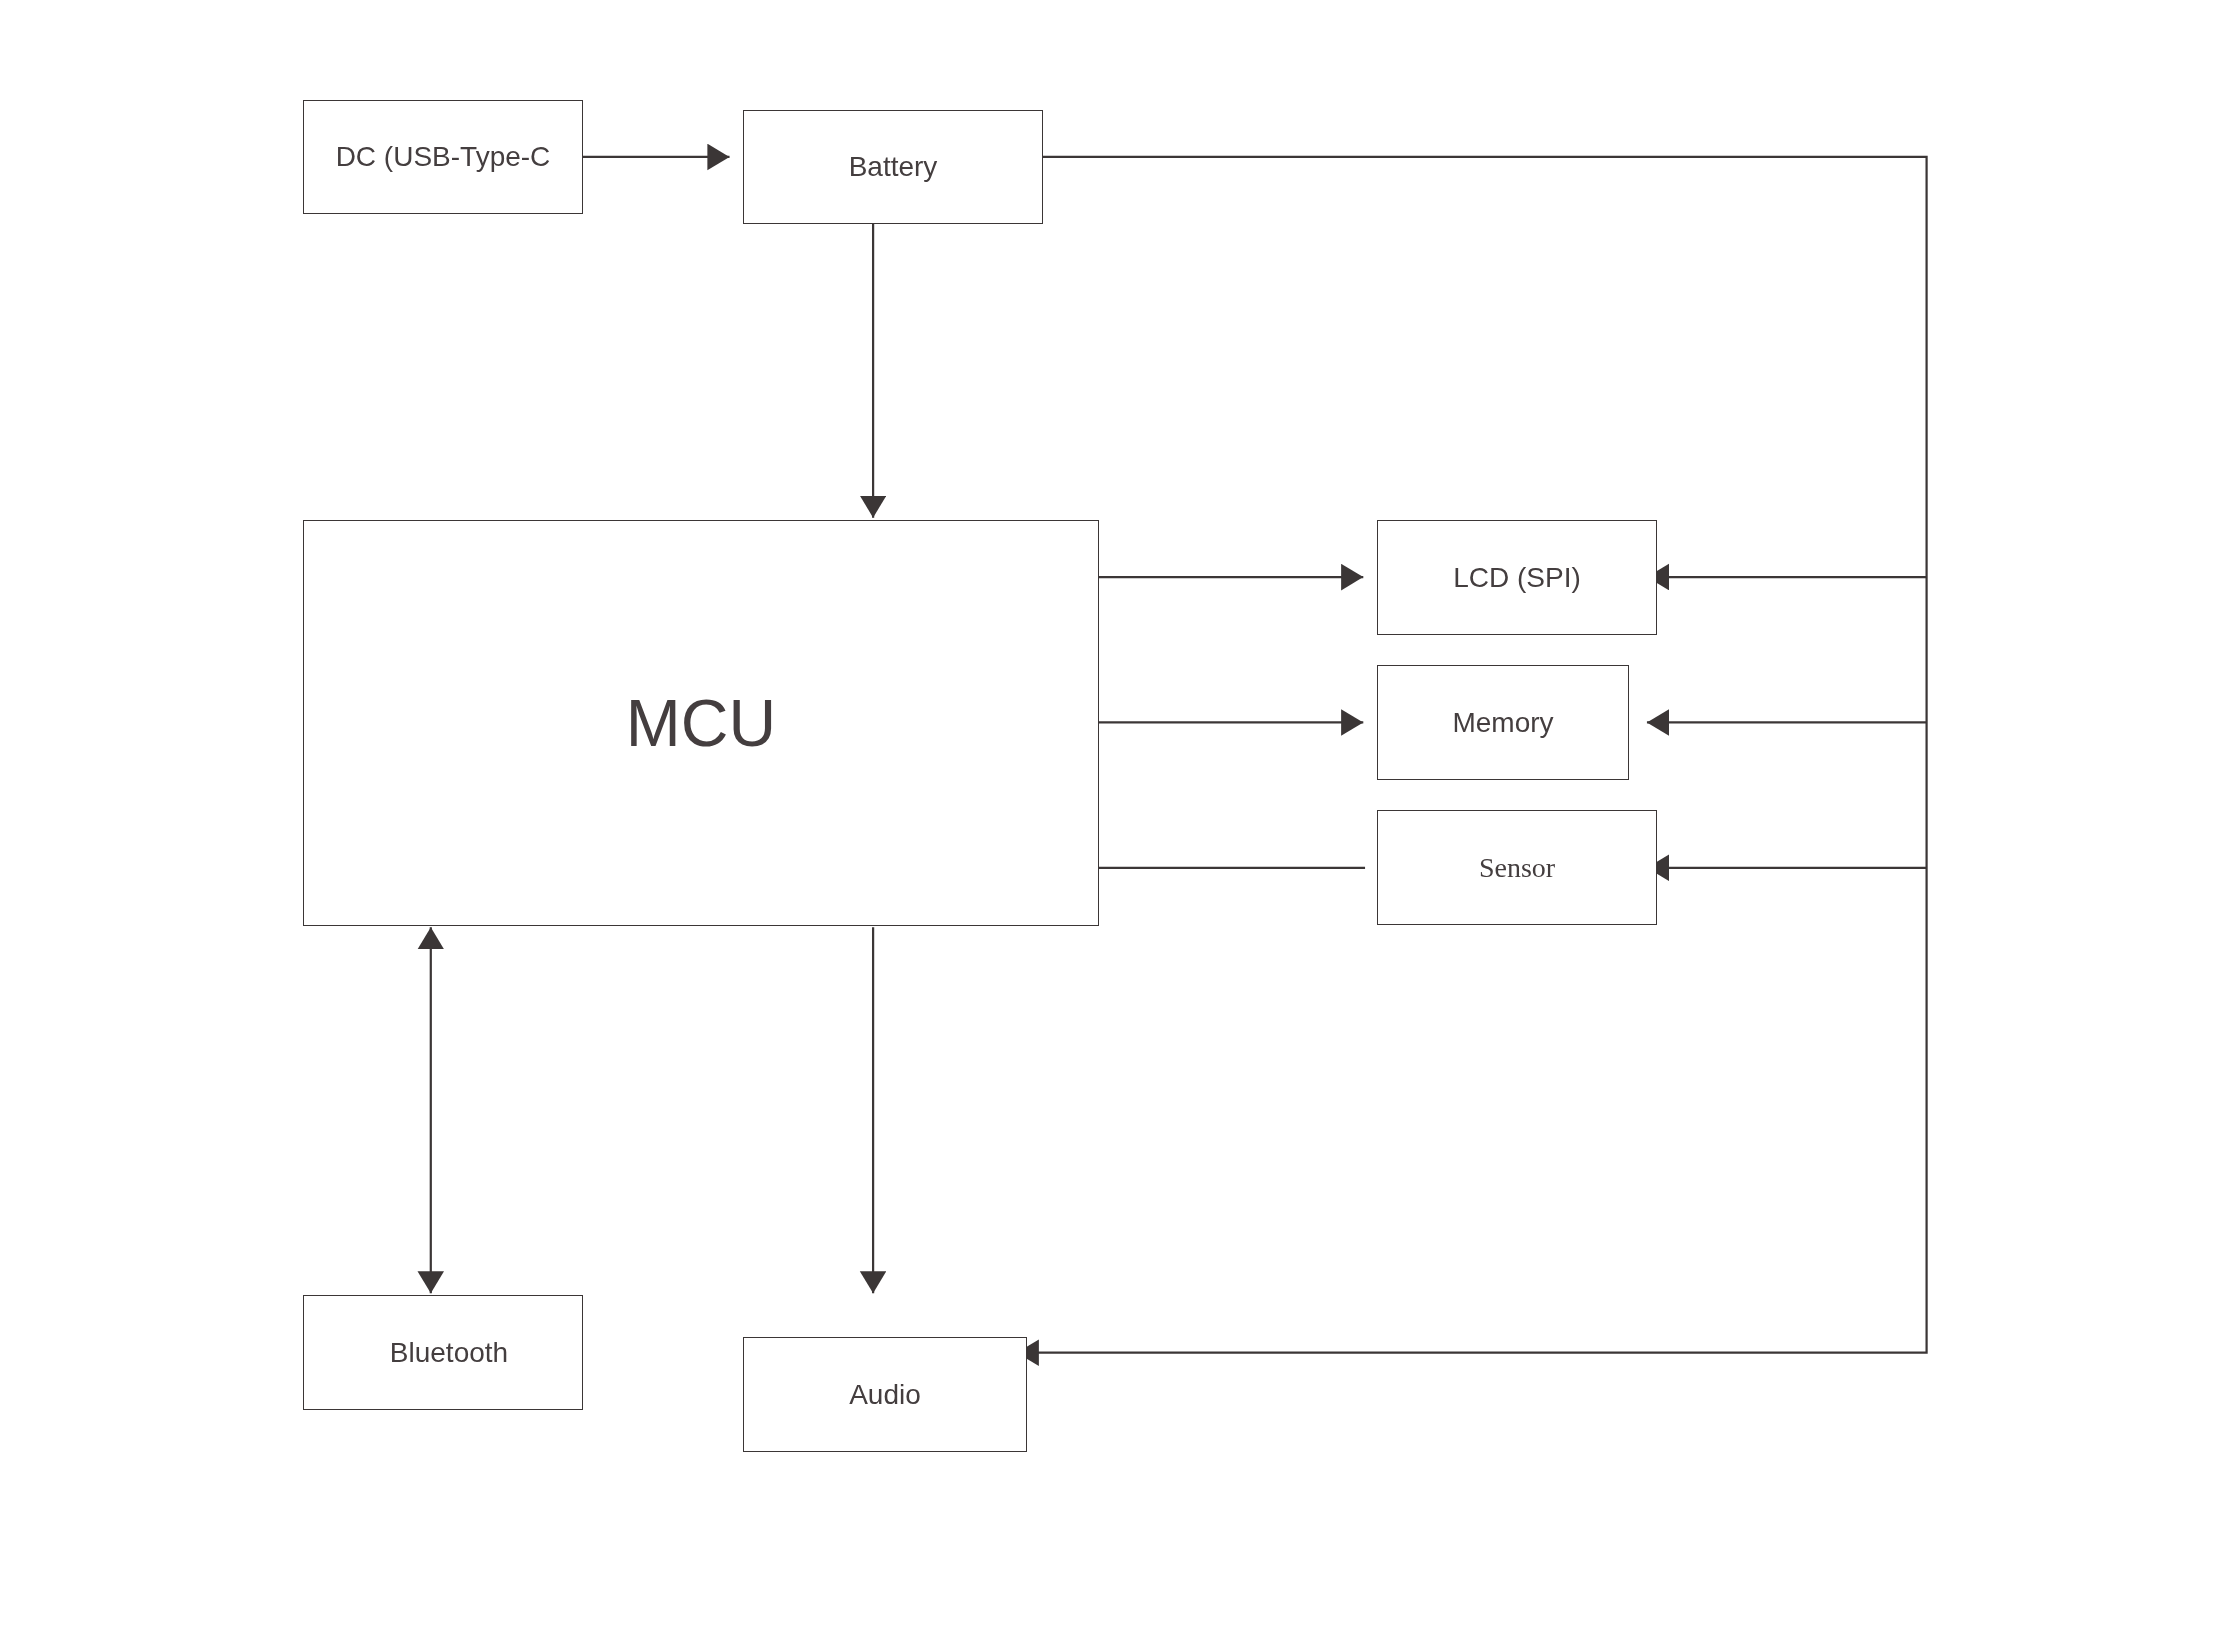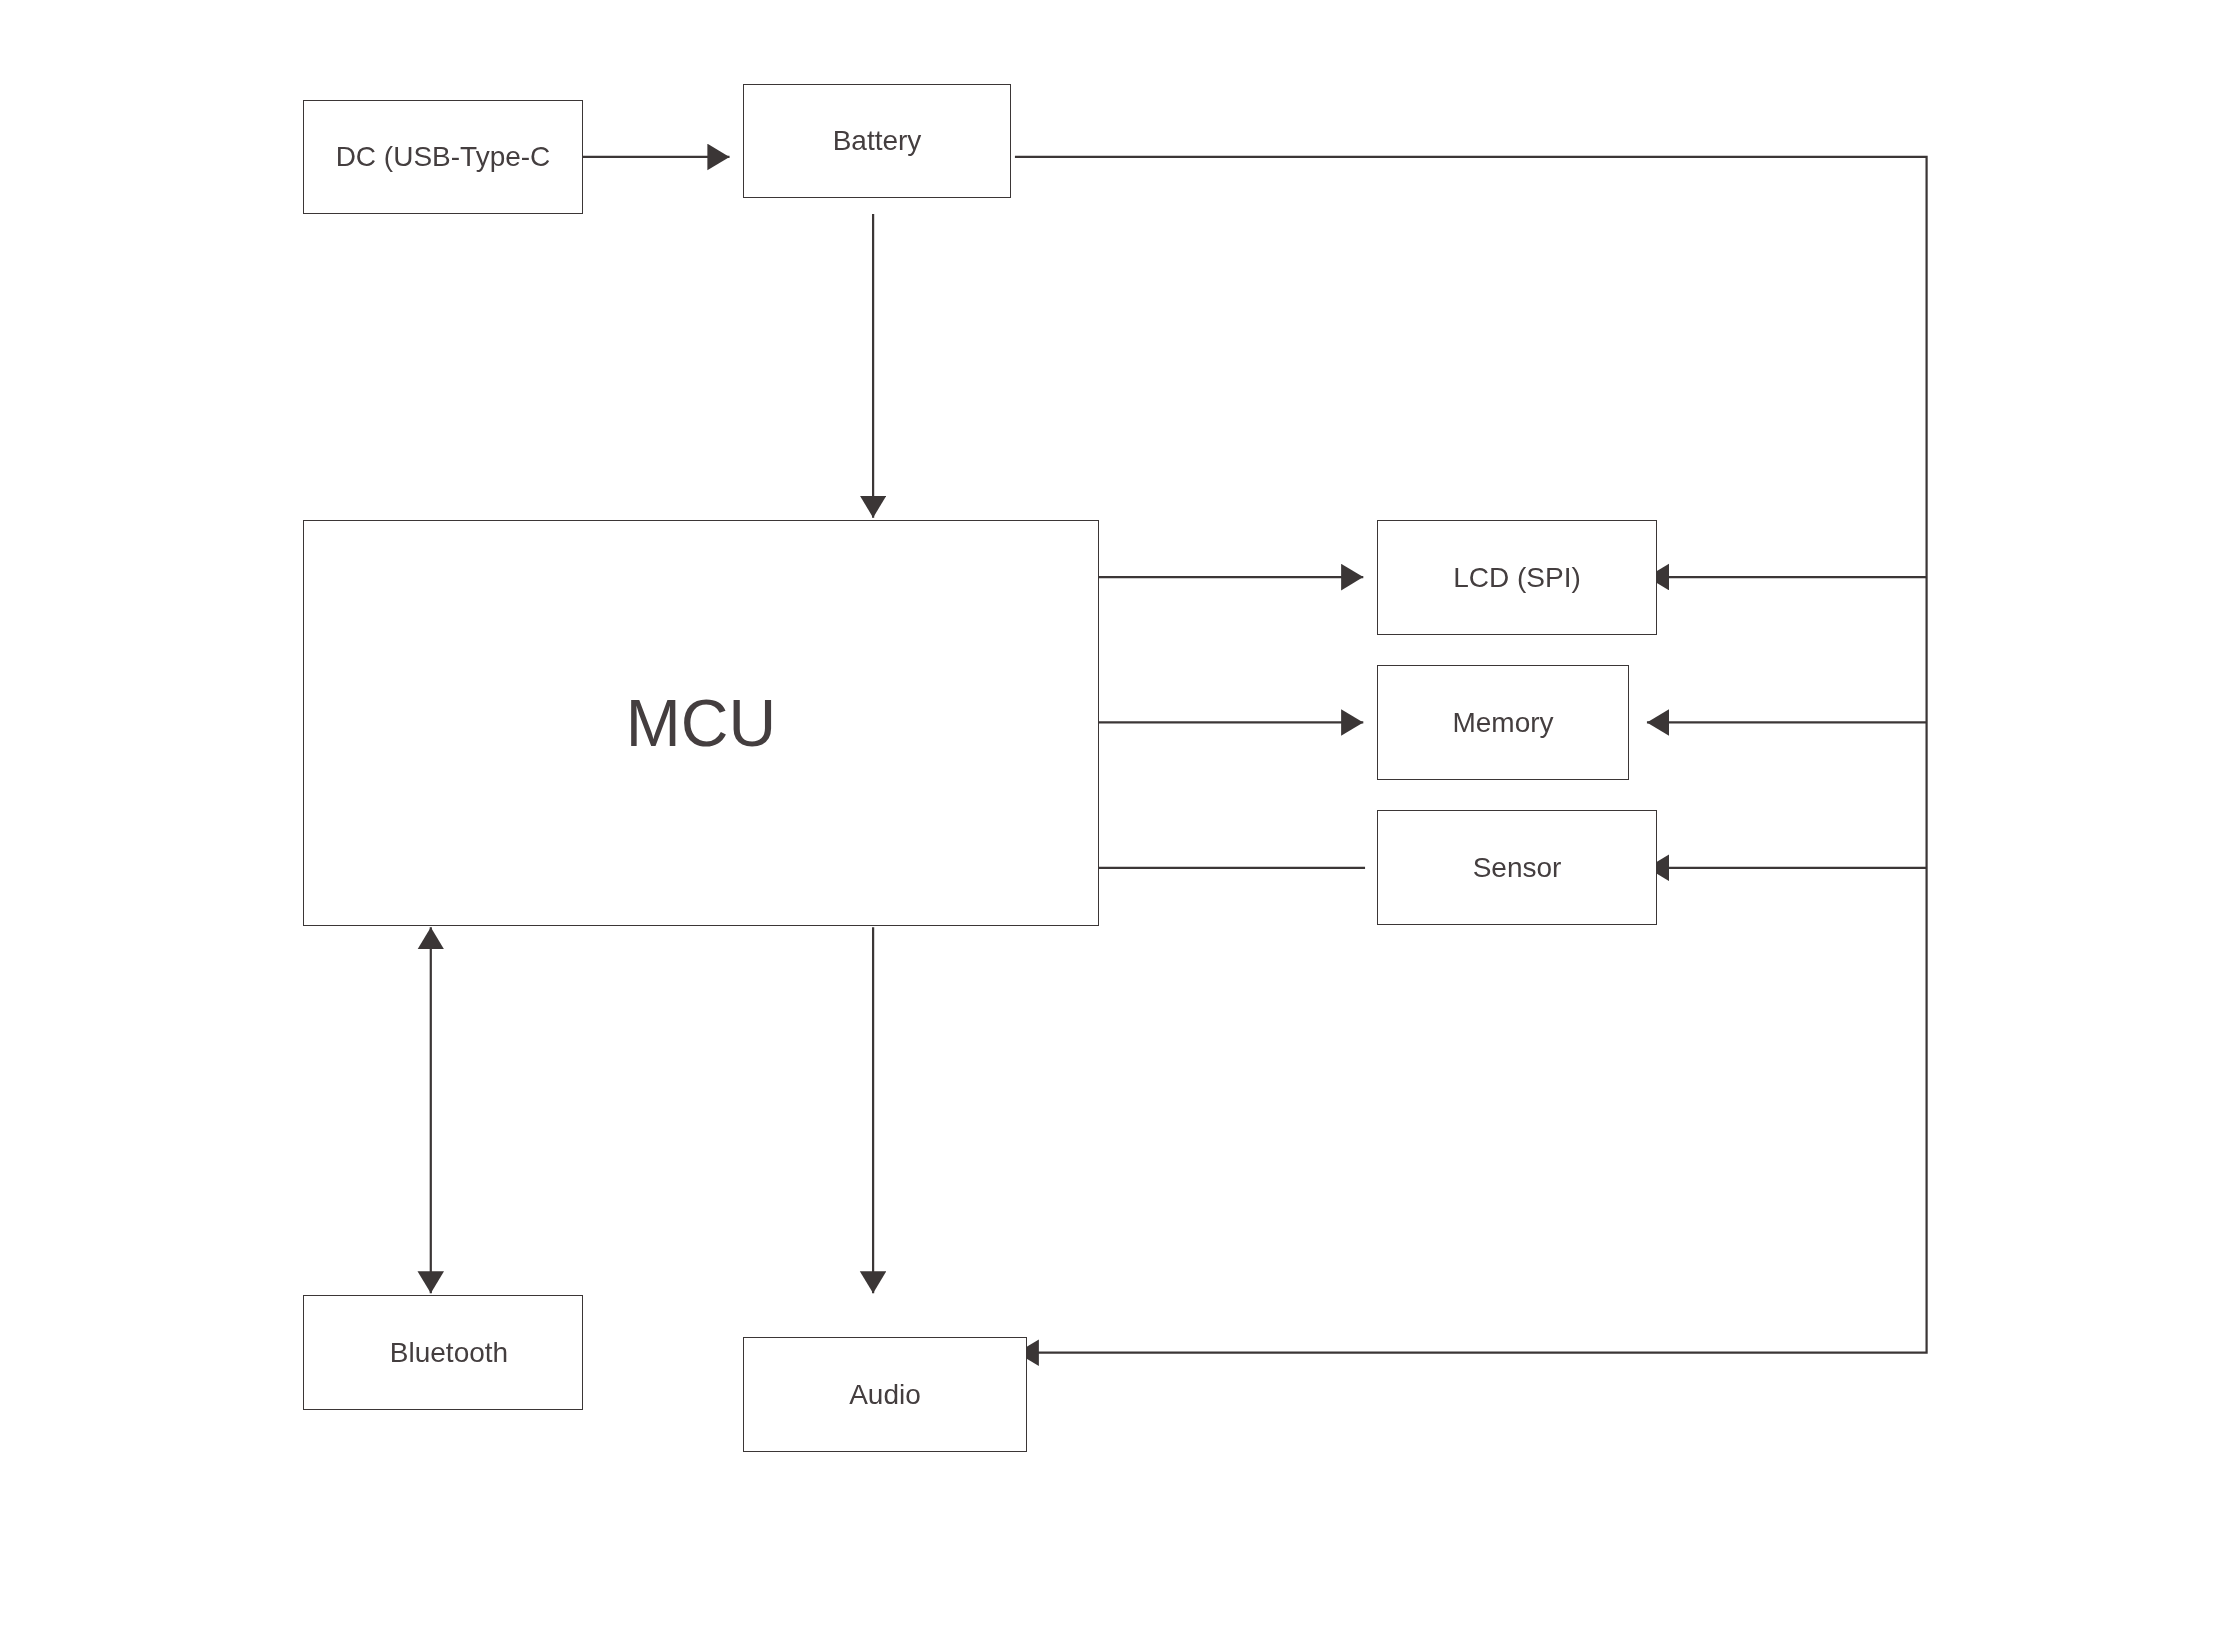--- a/index.html
+++ b/index.html
@@ -35,25 +35,25 @@
     box-sizing:border-box;
     margin-left:12px;
   }
   .node .label{
     color:var(--text);
     font-size:28px;
     letter-spacing:0px;
     white-space:nowrap;
   }
   .node-dc       {left:291px;  top:100px;  width:280px;  height:114px;}
-  .node-battery  {left:731px; top:84px;  width:268px;  height:114px;}
+  .node-battery  {left:731px; top:110px;  width:300px;  height:114px;}
   .node-mcu      {left:291px;  top:520px; width:796px; height:406px;}
   .node-lcd      {left:1365px; top:520px; width:280px;  height:115px;}
   .node-memory   {left:1365px; top:665px; width:252px;  height:115px;}
-  .node-sensor   {left:1365px; top:810px; width:280px;  height:115px;}
+  .node-sensor   {left:1365px; top:810px; width:280px;  height:115px;font-family:Liberation Serif, serif;}
   .node-bluetooth{left:291px;  top:1295px; width:280px;  height:115px;padding-left:12px;}
   .node-audio    {left:731px; top:1337px; width:284px;  height:115px;}
   .node-mcu .label{font-size:66px;}
 </style>
 </head>
 <body>
 
 <div id="canvas">
 
   <svg id="wires" viewBox="0 0 5000 3725" xmlns="http://www.w3.org/2000/svg">

